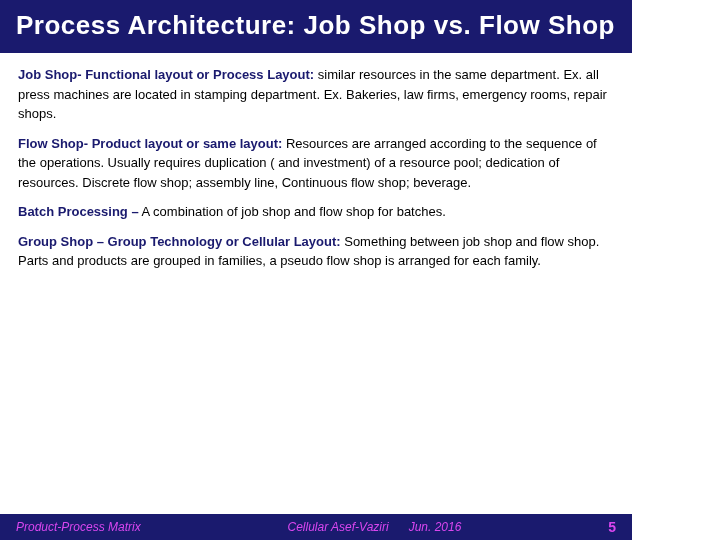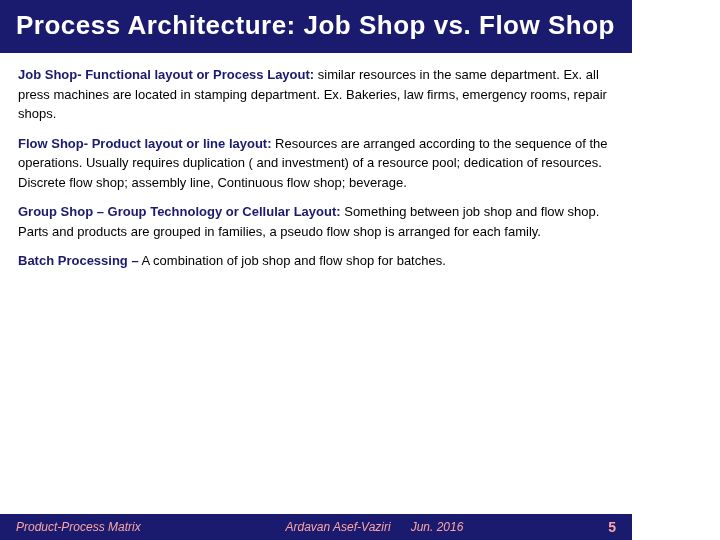--- a/index.html
+++ b/index.html
@@ -53,21 +53,21 @@
       color: #1a1a6e;
       font-weight: bold;
     }
 
     .footer {
       display: flex;
       justify-content: space-between;
       align-items: center;
       background: #1a1a6e;
       padding: 5px 16px;
-      color: #fca5a5;
+      color: #d946ef;
       font-size: 12px;
       font-style: italic;
     }
 
     .footer-center {
       display: flex;
       gap: 20px;
       font-style: italic;
     }
 
@@ -86,35 +86,35 @@
     <span>Process Architecture: Job Shop vs. Flow Shop</span>
   </div>
 
   <div class="content-area">
 
     <div class="paragraph">
       <span class="keyword">Job Shop- Functional layout or Process Layout:</span><span> similar resources in the same department. Ex. all press machines are located in stamping department. Ex. Bakeries, law firms, emergency rooms, repair shops.</span>
     </div>
 
     <div class="paragraph">
-      <span class="keyword">Flow Shop- Product layout or line layout:</span><span> Resources are arranged according to the sequence of the operations. Usually requires duplication ( and investment) of a resource pool; dedication of resources. Discrete flow shop; assembly line, Continuous flow shop; beverage.</span>
+      <span class="keyword">Flow Shop- Product layout or same layout:</span><span> Resources are arranged according to the sequence of the operations. Usually requires duplication ( and investment) of a resource pool; dedication of resources. Discrete flow shop; assembly line, Continuous flow shop; beverage.</span>
+    </div>
+
+    <div class="paragraph">
+      <span class="keyword">Batch Processing –</span><span> A combination of job shop and flow shop for batches.</span>
     </div>
 
     <div class="paragraph">
       <span class="keyword">Group Shop – Group Technology or Cellular Layout:</span><span>  Something between job shop and flow shop. Parts and products are grouped in families, a pseudo flow shop is arranged for each family.</span>
-    </div>
-
-    <div class="paragraph">
-      <span class="keyword">Batch Processing –</span><span> A combination of job shop and flow shop for batches.</span>
     </div>
 
   </div>
 
   <div class="footer">
     <span>Product-Process Matrix</span>
     <div class="footer-center">
-      <span>Ardavan Asef-Vaziri</span>
+      <span>Cellular Asef-Vaziri</span>
       <span>Jun. 2016</span>
     </div>
     <span class="footer-right">5</span>
   </div>
 
 </div>
 
 </body></html>

